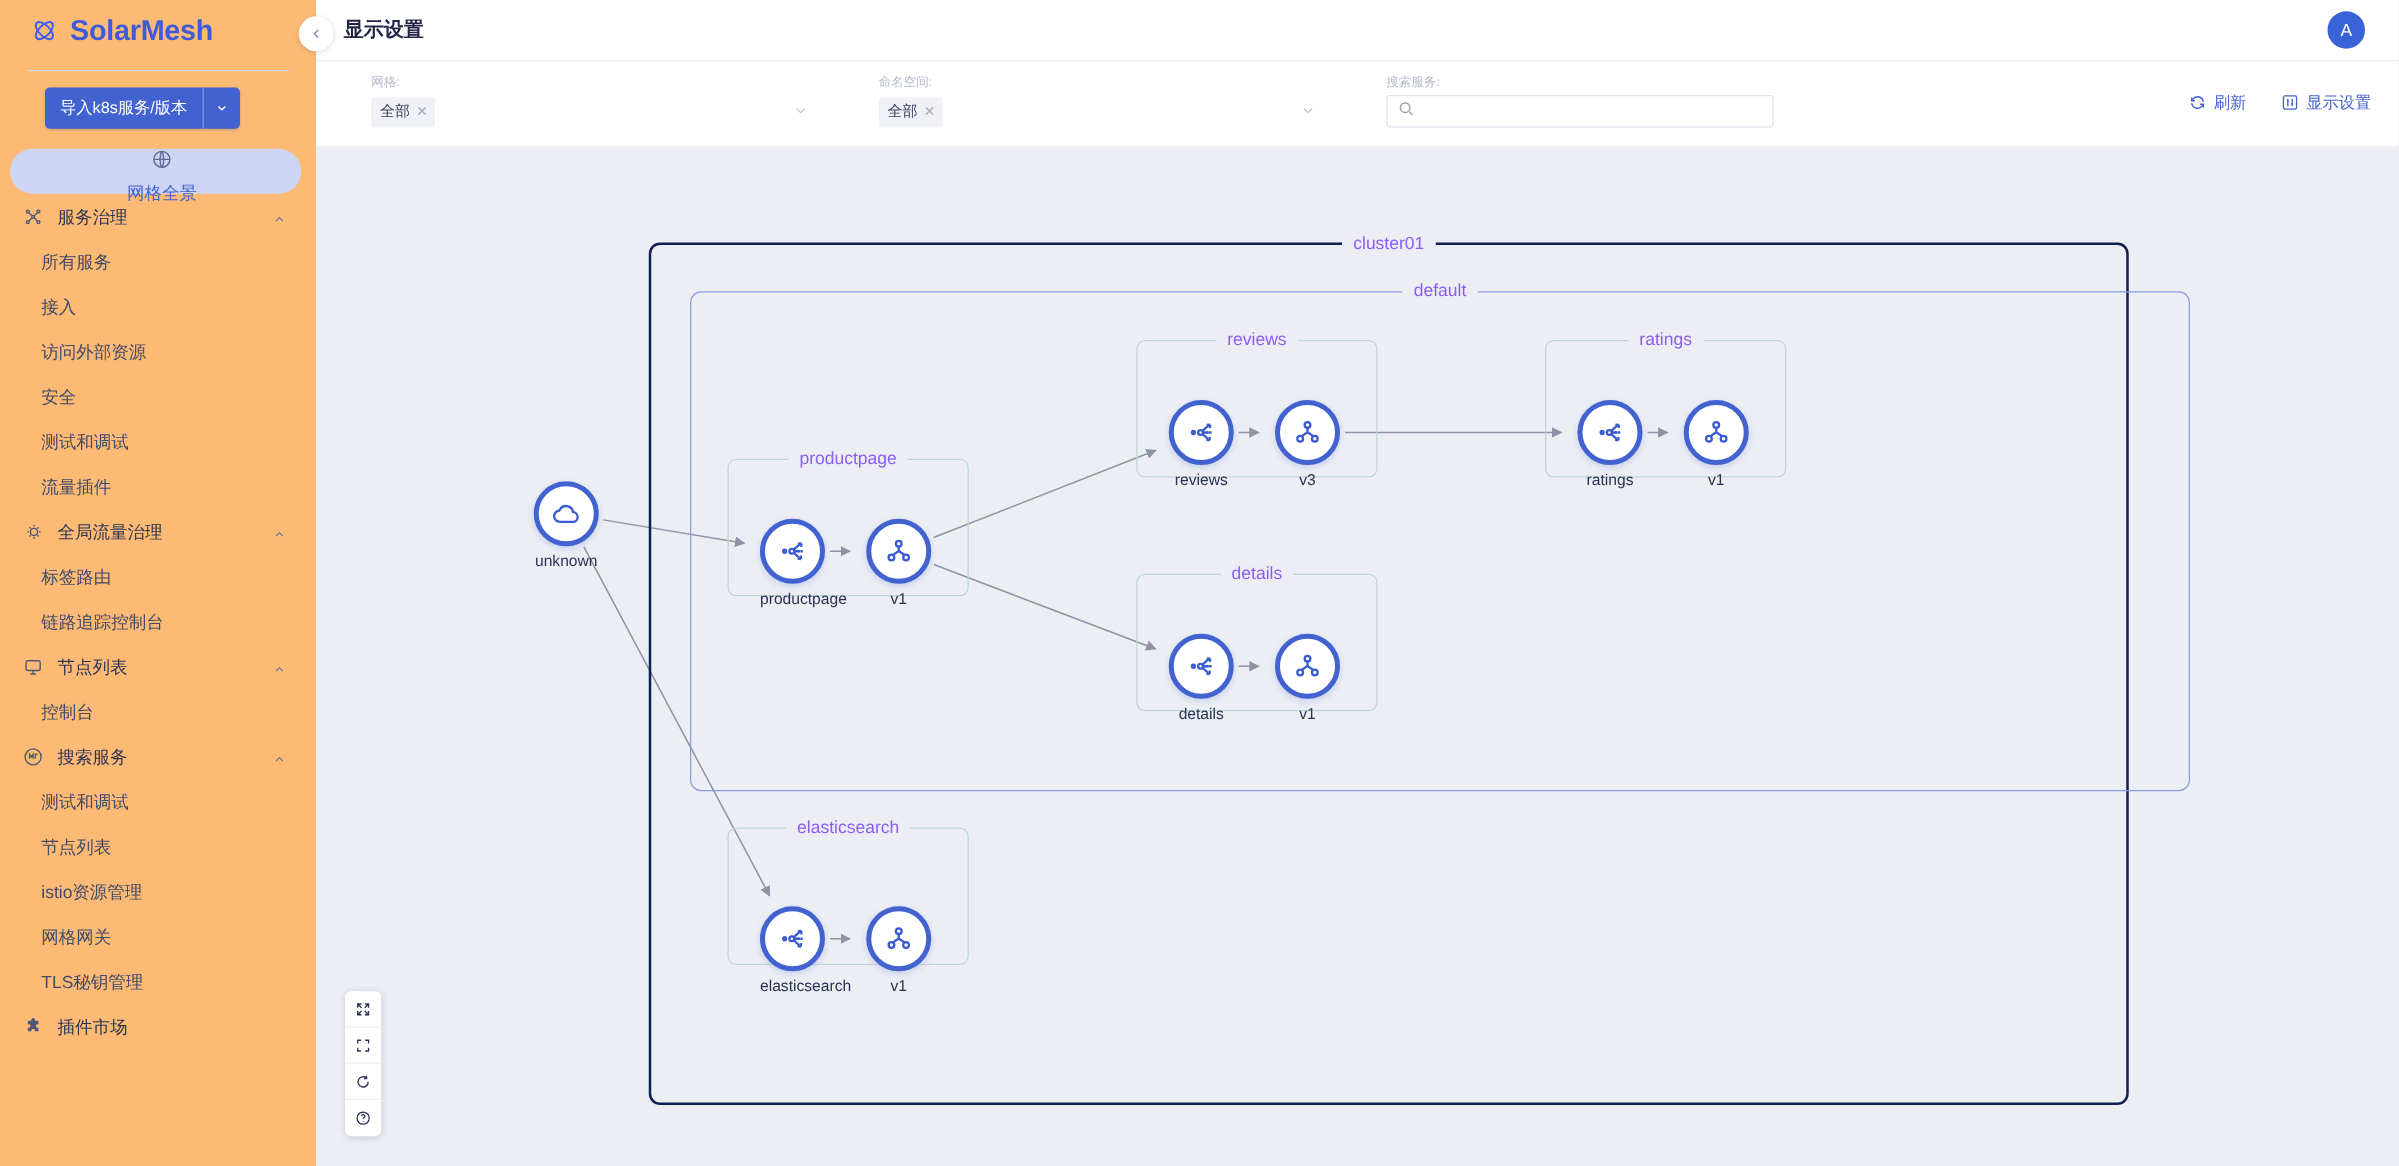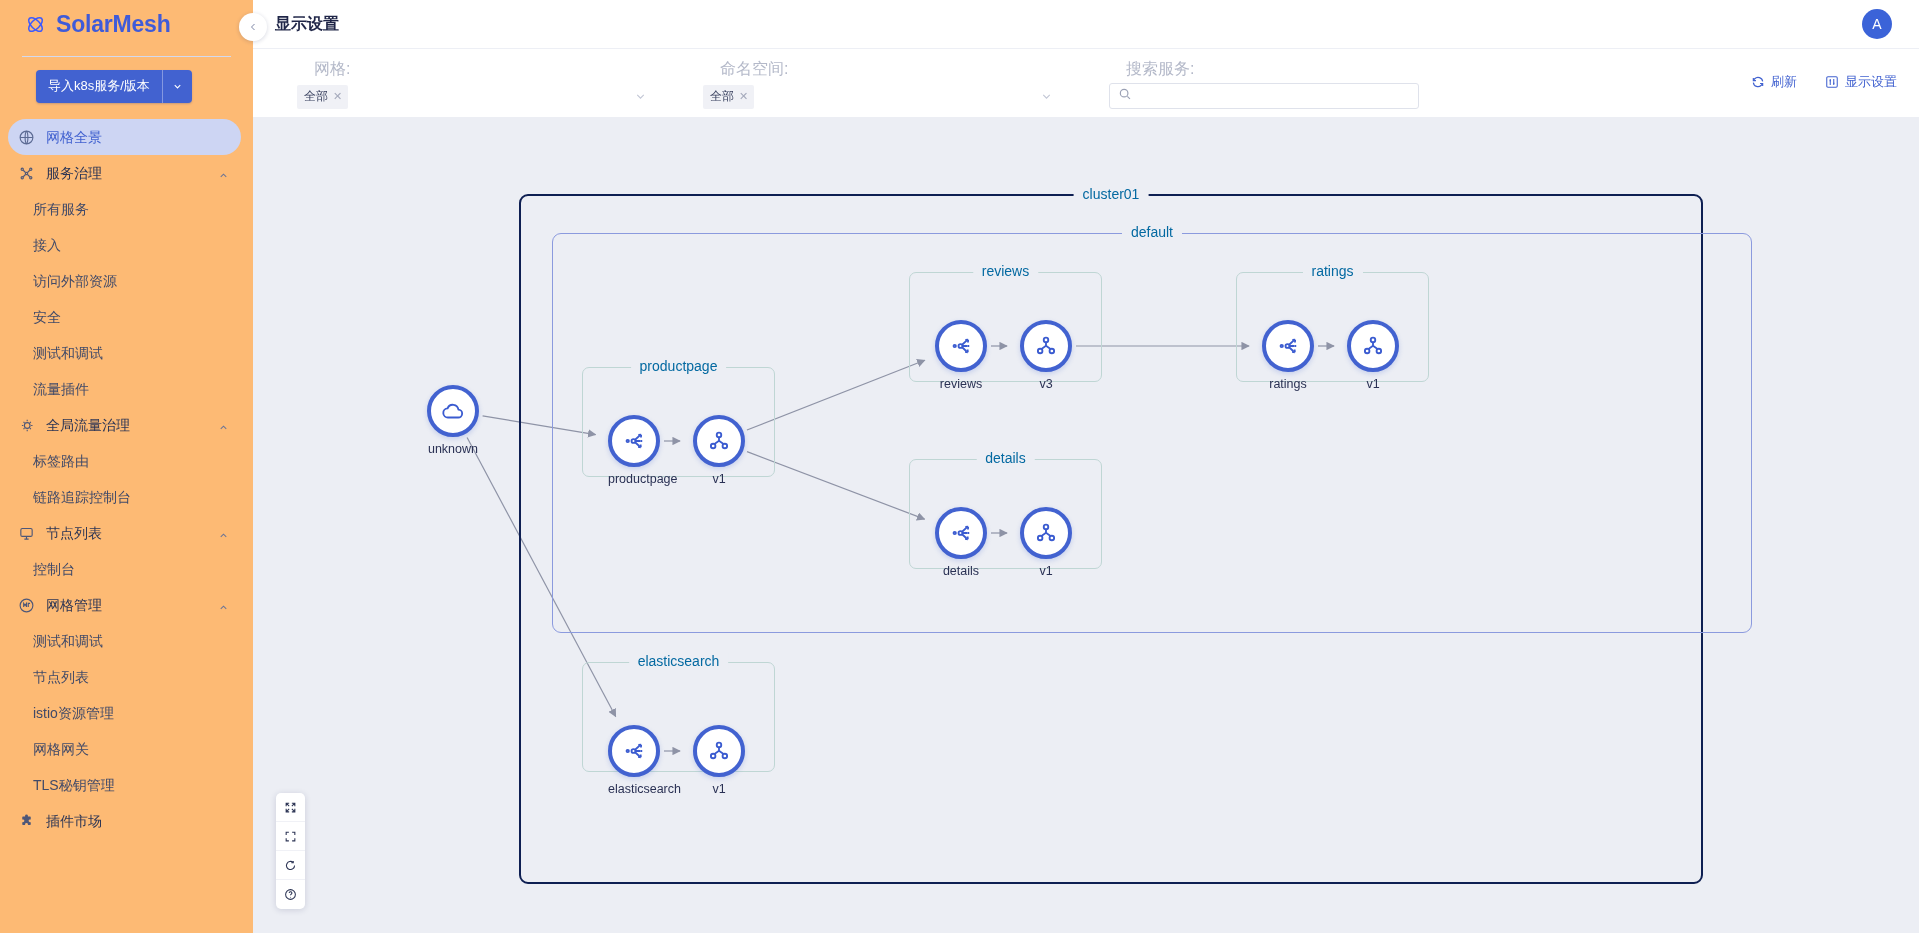--- a/index.html
+++ b/index.html
@@ -45,21 +45,21 @@
   }
   .nav { padding-top: 6px; }
   .nav-item {
     display: flex; align-items: center; height: 36px;
     font-size: 14px; color: #2c3554; cursor: pointer; position: relative;
   }
   .nav-item.top { padding-left: 18px; gap: 11px; }
   .nav-item.sub { padding-left: 33px; color: #414a68; }
   .nav-item.active {
     background: #cdd5f3; color: #4262d0; font-weight: normal;
-    margin: 0 12px 0 8px; border-radius: 20px; padding-left: 10px;
+    margin: 0 12px 0 8px; border-radius: 20px; padding-left: 10px; flex-direction: column;
   }
   .nav-item.active .nav-icon { color: #5b6a93; }
   .nav-icon { width: 17px; height: 17px; color: #4e5778; display:block; flex:0 0 17px;}
   .nav-caret {
     position: absolute; right: 24px; width: 11px; height: 11px; color: #6b7495;
   }
   .nav-label { line-height: 1; }
 
   
   #main {
@@ -85,21 +85,21 @@
     display: flex; align-items: center; justify-content: center;
     cursor: pointer;
   }
   #filterbar {
     height: 69px; background: #fff; border-top: 1px solid #edeff5;
     flex: 0 0 69px; position: relative;
   }
   .filter {
     position: absolute; top: 10px;
   }
-  .filter-label { font-size: 16px; color: #b4b9c9; margin-bottom: 3px; margin-left: 17px; }
+  .filter-label { font-size: 10px; color: #b4b9c9; margin-bottom: 3px; }
   .select {
     position: relative; border-bottom: 0px;
     height: 26px; display: flex; align-items: flex-end;
   }
   .tag {
     background: #f0f1f6; border-radius: 2px; font-size: 12px; color: #3a4260;
     padding: 3px 6px 4px 7px; display: inline-flex; align-items: center; gap: 5px;
   }
   .tag-x { color: #a4a9bb; font-size: 11px; cursor: pointer; }
   .select-caret {
@@ -131,21 +131,21 @@
 
   .group {
     position: absolute; border-radius: 9px;
   }
   .group.cluster { border: 2px solid #0e1f52; }
   .group.ns { border: 1.5px solid #8b9ade; }
   .group.svc { border: 1.5px solid #bfd6d4; border-radius: 7px; }
   .group-label {
     position: absolute; top: -10px; left: 50%; transform: translateX(-50%);
     background: #eceef4; padding: 0 9px; white-space: nowrap;
-    font-size: 14px; color: #0369a1;
+    font-size: 14px; color: #8b5cf6;
   }
   .group.cluster > .group-label { font-size: 14px; }
   .group.ns > .group-label { font-size: 14px; }
   .group.svc > .group-label { font-size: 14px; }
 
   .node {
     position: absolute; width: 52px; text-align: center;
     cursor: pointer;
   }
   .node-circle {
@@ -279,21 +279,21 @@
         <div class="nav-item sub">
           <span class="nav-label">控制台</span>
         </div>
         <div class="nav-item top">
           <span>
             <svg class="nav-icon" viewBox="0 0 24 24" fill="none" stroke="currentColor" stroke-width="1.6">
               <circle cx="12" cy="12" r="9"></circle>
               <path d="M8 14V9l2 3 2-3v5M14.5 14V9h2.5"></path>
             </svg>
           </span>
-          <span class="nav-label">网格管理</span>
+          <span class="nav-label">搜索服务</span>
           <span class="nav-caret"><svg viewBox="0 0 24 24" fill="none" stroke="currentColor" stroke-width="2.2">
               <path d="M6 15l6-6 6 6"></path>
             </svg></span>
         </div>
         <div class="nav-item sub">
           <span class="nav-label">测试和调试</span>
         </div>
         <div class="nav-item sub">
           <span class="nav-label">节点列表</span>
         </div>

